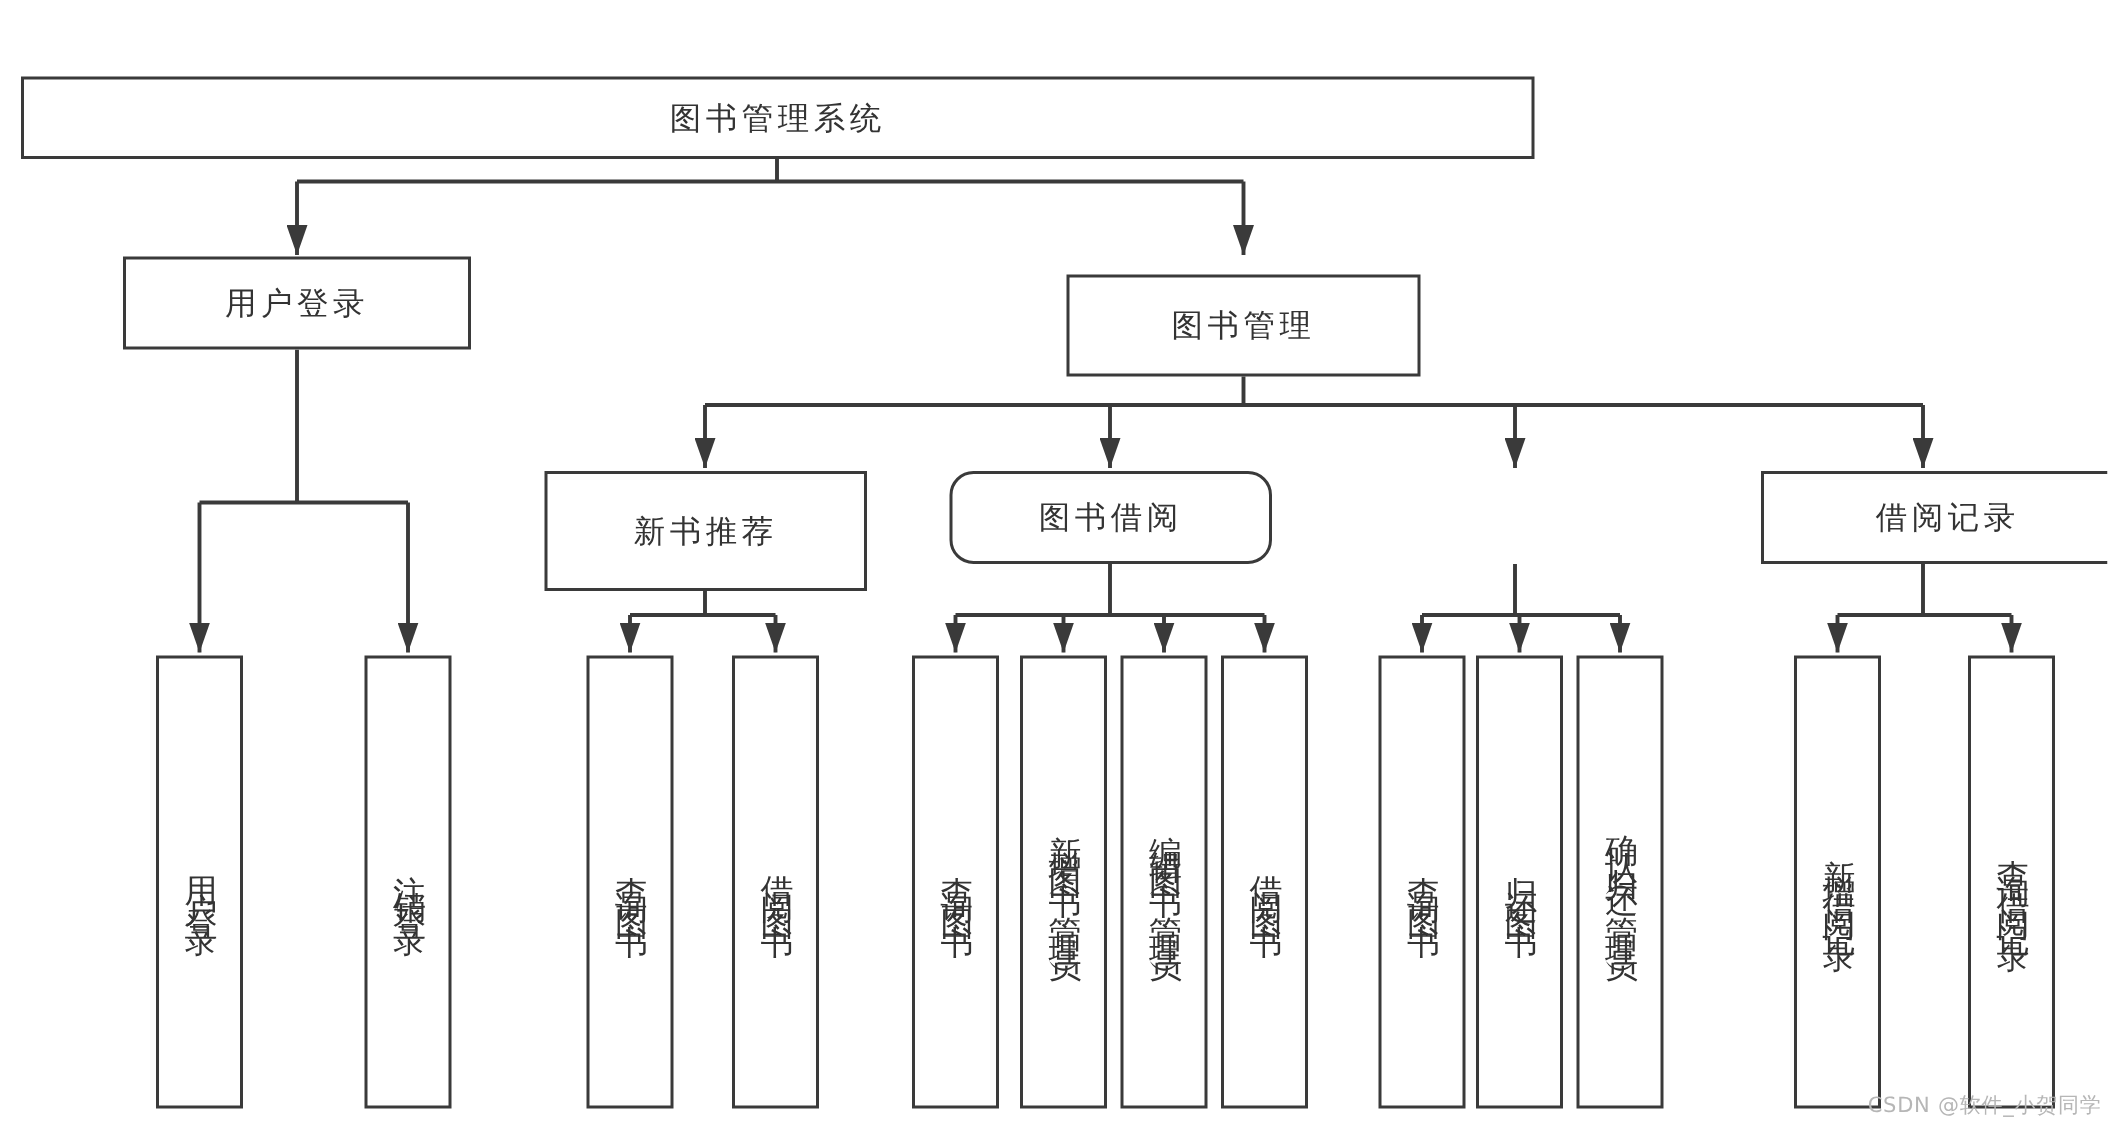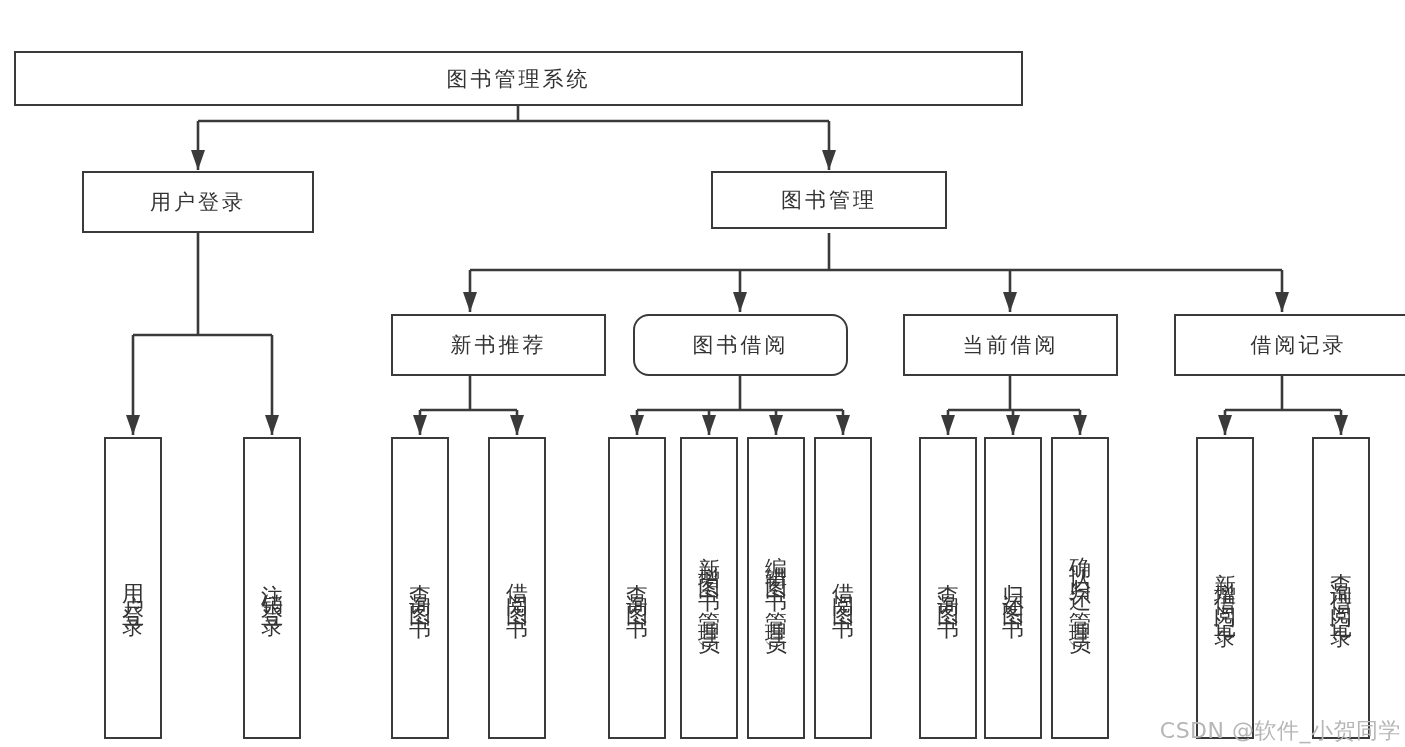--- a/index.html
+++ b/index.html
@@ -56,21 +56,21 @@
     text-orientation: mixed;
     font-size: 22px;
     letter-spacing: 11px;
     white-space: normal;
     line-height: 1;
   }
   .watermark {
     position: absolute;
     right: 4px;
     bottom: 1px;
-    font-size: 22px;
+    font-size: 14px;
     letter-spacing: 0.5px;
     color: var(--c-watermark, #b6b6b6);
     white-space: nowrap;
   }
 </style>
 </head>
 <body>
 
 <div class="stage">
 
@@ -109,32 +109,29 @@
     <line x1="1341" y1="410" x2="1341" y2="435" marker-end="url(#arw)"></line>
   </svg>
 
   <div class="node" style="left:14px; top:13px; width:1009px; height:55px;margin-top:38px;">
     <span class="label">图书管理系统</span>
   </div>
 
   <div class="node" style="left:82px; top:171px; width:232px; height:62px;">
     <span class="label">用户登录</span>
   </div>
-  <div class="node" style="left:711px; top:171px; width:236px; height:58px;justify-content:center;">
+  <div class="node" style="left:711px; top:183px; width:236px; height:68px;justify-content:center;">
     <span class="label">图书管理</span>
   </div>
 
-  <div class="node" style="left:363px; top:314px; width:215px; height:62px;margin-left:28px;">
+  <div class="node" style="left:363px; top:314px; width:215px; height:80px;">
     <span class="label">新书推荐</span>
   </div>
   <div class="node" style="left:633px; top:314px; width:215px; height:62px;border-radius:16px;">
     <span class="label">图书借阅</span>
-  </div>
-  <div class="node" style="left:903px; top:314px; width:215px; height:62px;">
-    <span class="label">当前借阅</span>
   </div>
   <div class="node" style="left:1174px; top:314px; width:249px; height:62px;">
     <span class="label">借阅记录</span>
   </div>
 
   <div class="node vert" style="left:104px; top:437px; width:58px; height:302px;">
     <span class="label">用户登录</span>
   </div>
   <div class="node vert" style="left:243px; top:437px; width:58px; height:302px;">
     <span class="label">注销登录</span>

